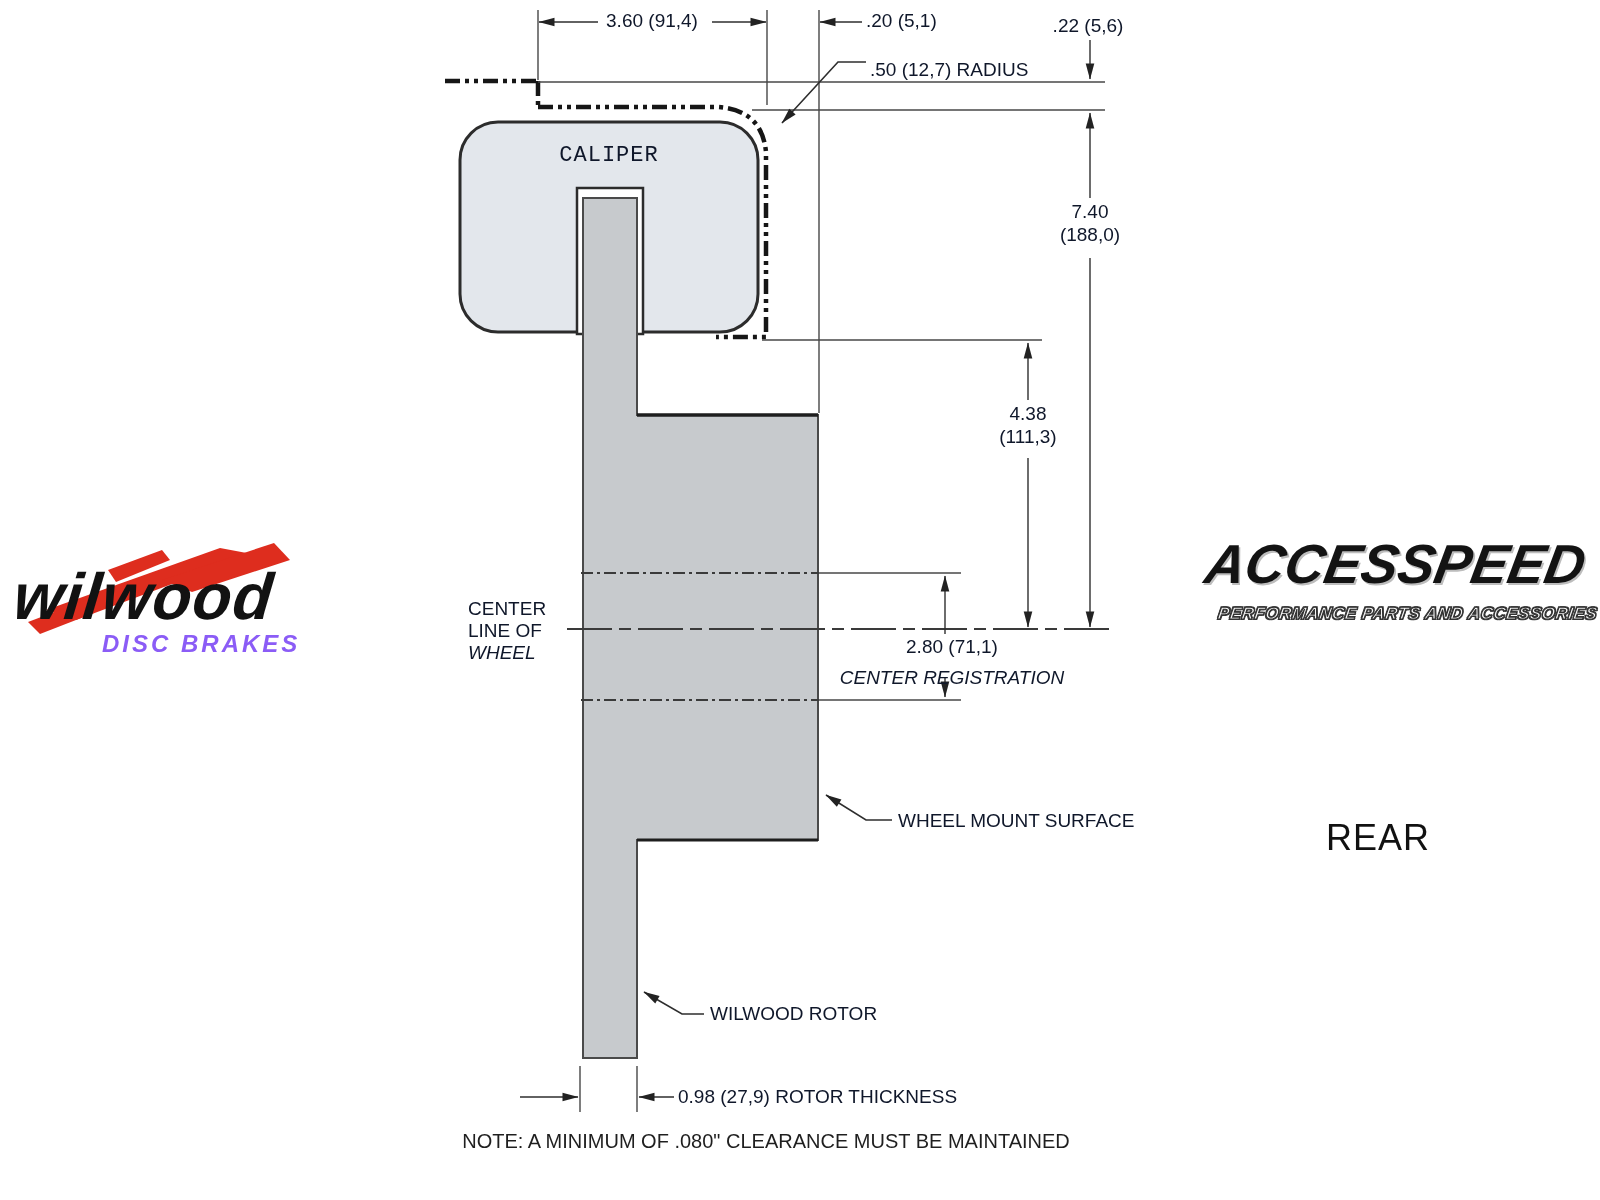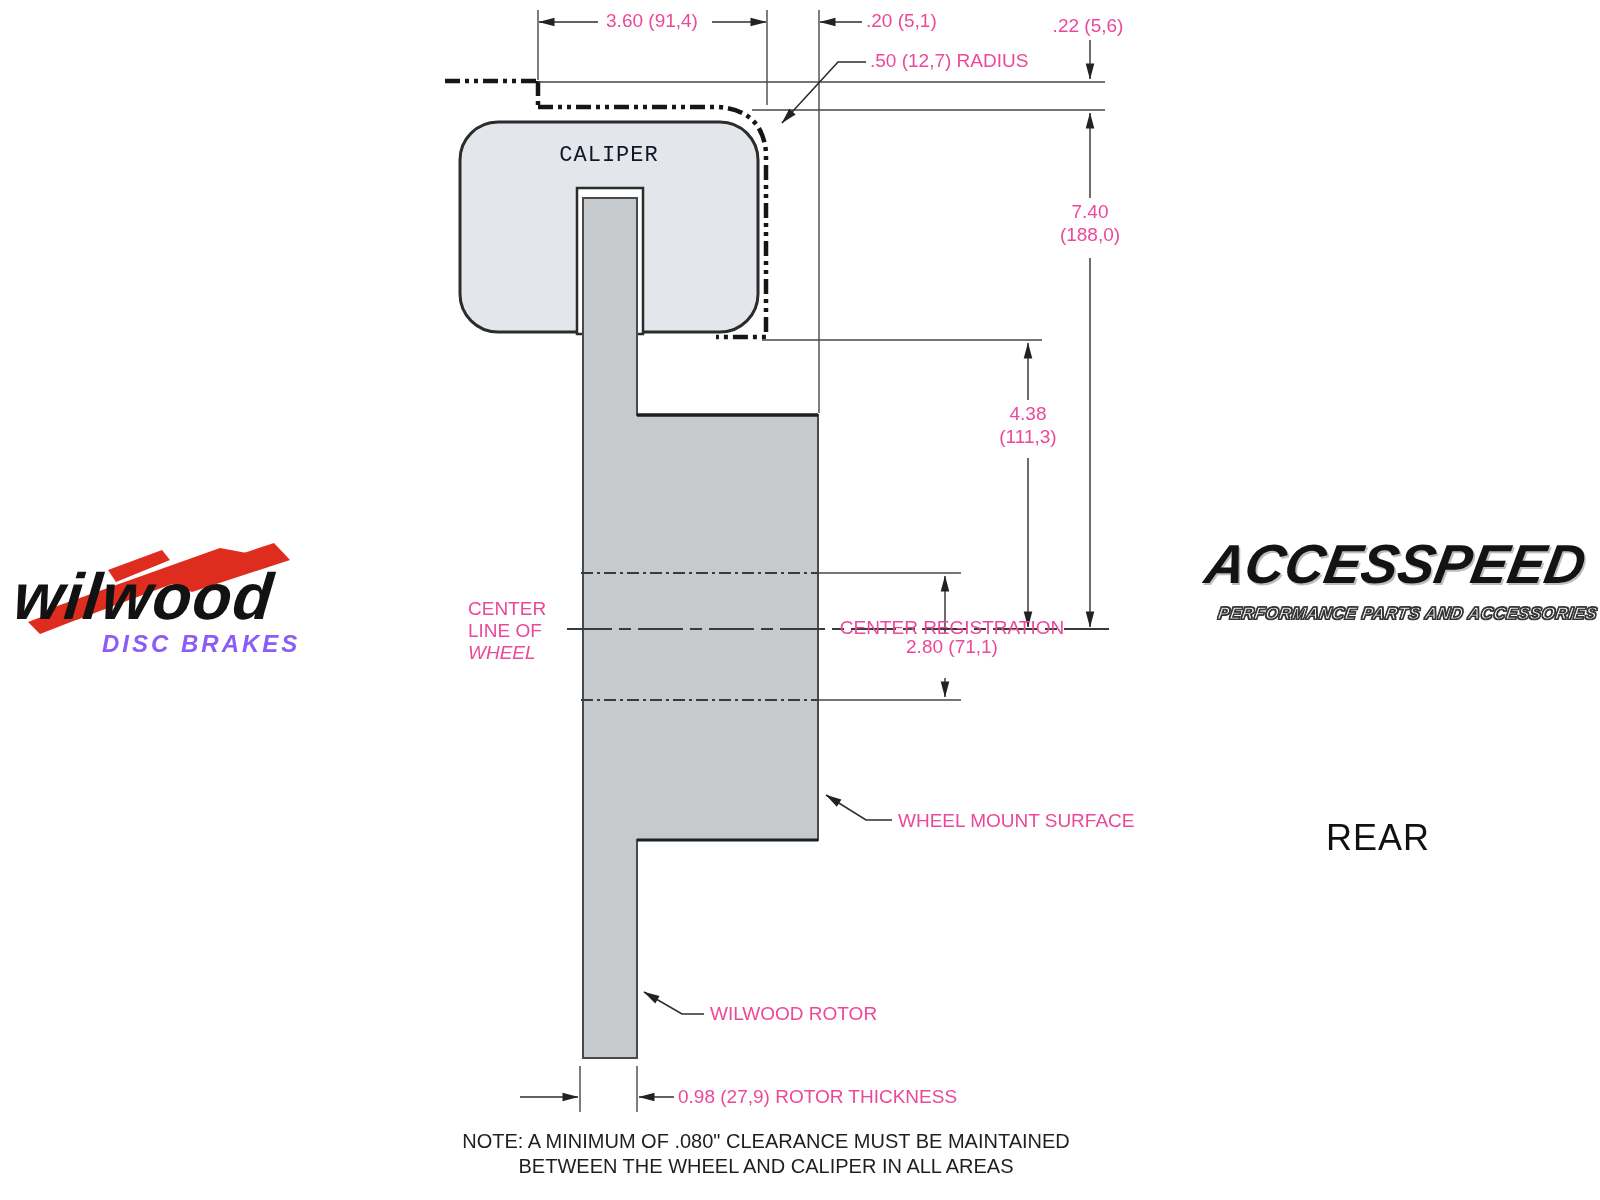--- a/index.html
+++ b/index.html
@@ -1,19 +1,19 @@
 <!DOCTYPE html>
 <html><head>
 <meta charset="utf-8">
 <style>
   html,body{margin:0;padding:0;background:#fff;}
   #stage{position:relative;width:1600px;height:1200px;background:#ffffff;overflow:hidden;
          font-family:"Liberation Sans",sans-serif;}
   #linework{position:absolute;left:0;top:0;width:1600px;height:1200px;}
-  .lbl{position:absolute;font-size:19px;color:#ec4899;white-space:nowrap;line-height:1.1;}
+  .lbl{position:absolute;font-size:19px;color:#0f172a;white-space:nowrap;line-height:1.1;}
   .ctr{text-align:center;}
   .caliper-lbl{font-size:22px;letter-spacing:1px;color:#0f172a;font-family:Liberation Mono, monospace;}
   .note{font-size:20px;color:#1f1f1f;}
   .rear{font-size:36px;font-weight:normal;color:#111;letter-spacing:1px;}
   
   .wilwood{position:absolute;left:12px;top:530px;width:315px;height:130px;}
   .wilwood .word{position:absolute;left:2px;top:30px;font-style:italic;font-weight:900;
       font-size:64px;letter-spacing:1px;color:#121212;transform:skewX(-6deg) scaleY(1.02);}
   .wilwood .tag{position:absolute;left:90px;top:100px;font-style:italic;font-weight:900;
       font-size:24px;letter-spacing:3px;color:#8b5cf6;}
@@ -103,44 +103,43 @@
     <g stroke="#2e2e2e" stroke-width="1.6" fill="none">
       <polyline points="866,62 838,62 782,123" marker-end="url(#arrow)"></polyline>
       <polyline points="892,820 866,820 826,795" marker-end="url(#arrow)"></polyline>
       <polyline points="704,1014 682,1014 644,992" marker-end="url(#arrow)"></polyline>
     </g>
   </svg>
 
   <div class="lbl ctr" style="left:587px;top:11px;width:130px;">3.60 (91,4)</div>
   <div class="lbl" style="left:866px;top:11px;">.20 (5,1)</div>
   <div class="lbl ctr" style="left:1028px;top:16px;width:120px;">.22 (5,6)</div>
-  <div class="lbl" style="left:870px;top:51px;text-align:right;">.50 (12,7) RADIUS</div>
+  <div class="lbl" style="left:870px;top:60px;text-align:right;">.50 (12,7) RADIUS</div>
 
   <div class="lbl ctr caliper-lbl" style="left:534px;top:144px;width:150px;">CALIPER</div>
 
   <div class="lbl ctr" style="left:1040px;top:202px;width:100px;">7.40</div>
   <div class="lbl ctr" style="left:1040px;top:225px;width:100px;">(188,0)</div>
 
   <div class="lbl ctr" style="left:978px;top:404px;width:100px;">4.38</div>
   <div class="lbl ctr" style="left:978px;top:427px;width:100px;">(111,3)</div>
 
   <div class="lbl" style="left:468px;top:599px;">CENTER</div>
   <div class="lbl" style="left:468px;top:621px;">LINE OF</div>
   <div class="lbl" style="left:468px;top:643px;font-style:italic;">WHEEL</div>
 
   <div class="lbl ctr" style="left:872px;top:637px;width:160px;">2.80 (71,1)</div>
-  <div class="lbl ctr" style="left:828px;top:618px;width:248px;">CENTER REGISTRATION</div>
+  <div class="lbl ctr" style="left:828px;top:668px;width:248px;font-style:italic;">CENTER REGISTRATION</div>
 
   <div class="lbl" style="left:898px;top:811px;">WHEEL MOUNT SURFACE</div>
   <div class="lbl" style="left:710px;top:1004px;">WILWOOD ROTOR</div>
 
   <div class="lbl" style="left:678px;top:1087px;">0.98 (27,9) ROTOR THICKNESS</div>
 
   <div class="lbl ctr note" style="left:416px;top:1130px;width:700px;">NOTE: A MINIMUM OF .080" CLEARANCE MUST BE MAINTAINED</div>
-  <div class="lbl ctr note" style="left:416px;top:1155px;width:700px;">BETWEEN THE WHEEL AND CALIPER IN ALL AREAS</div>
 
   <div class="lbl ctr rear" style="left:1298px;top:818px;width:160px;">REAR</div>
 
   <div class="wilwood">
     <svg width="315" height="130" viewBox="0 0 315 130" style="position:absolute;left:0;top:0;">
       <path d="M34,80 L208,18 L240,24 L64,90 Z" fill="#de2d1e"></path>
       <path d="M150,50 L262,13 L278,30 L180,62 Z" fill="#de2d1e"></path>
       <path d="M16,92 L74,70 L82,83 L28,104 Z" fill="#de2d1e"></path>
       <path d="M96,40 L150,20 L158,30 L104,52 Z" fill="#de2d1e"></path>
     </svg>

